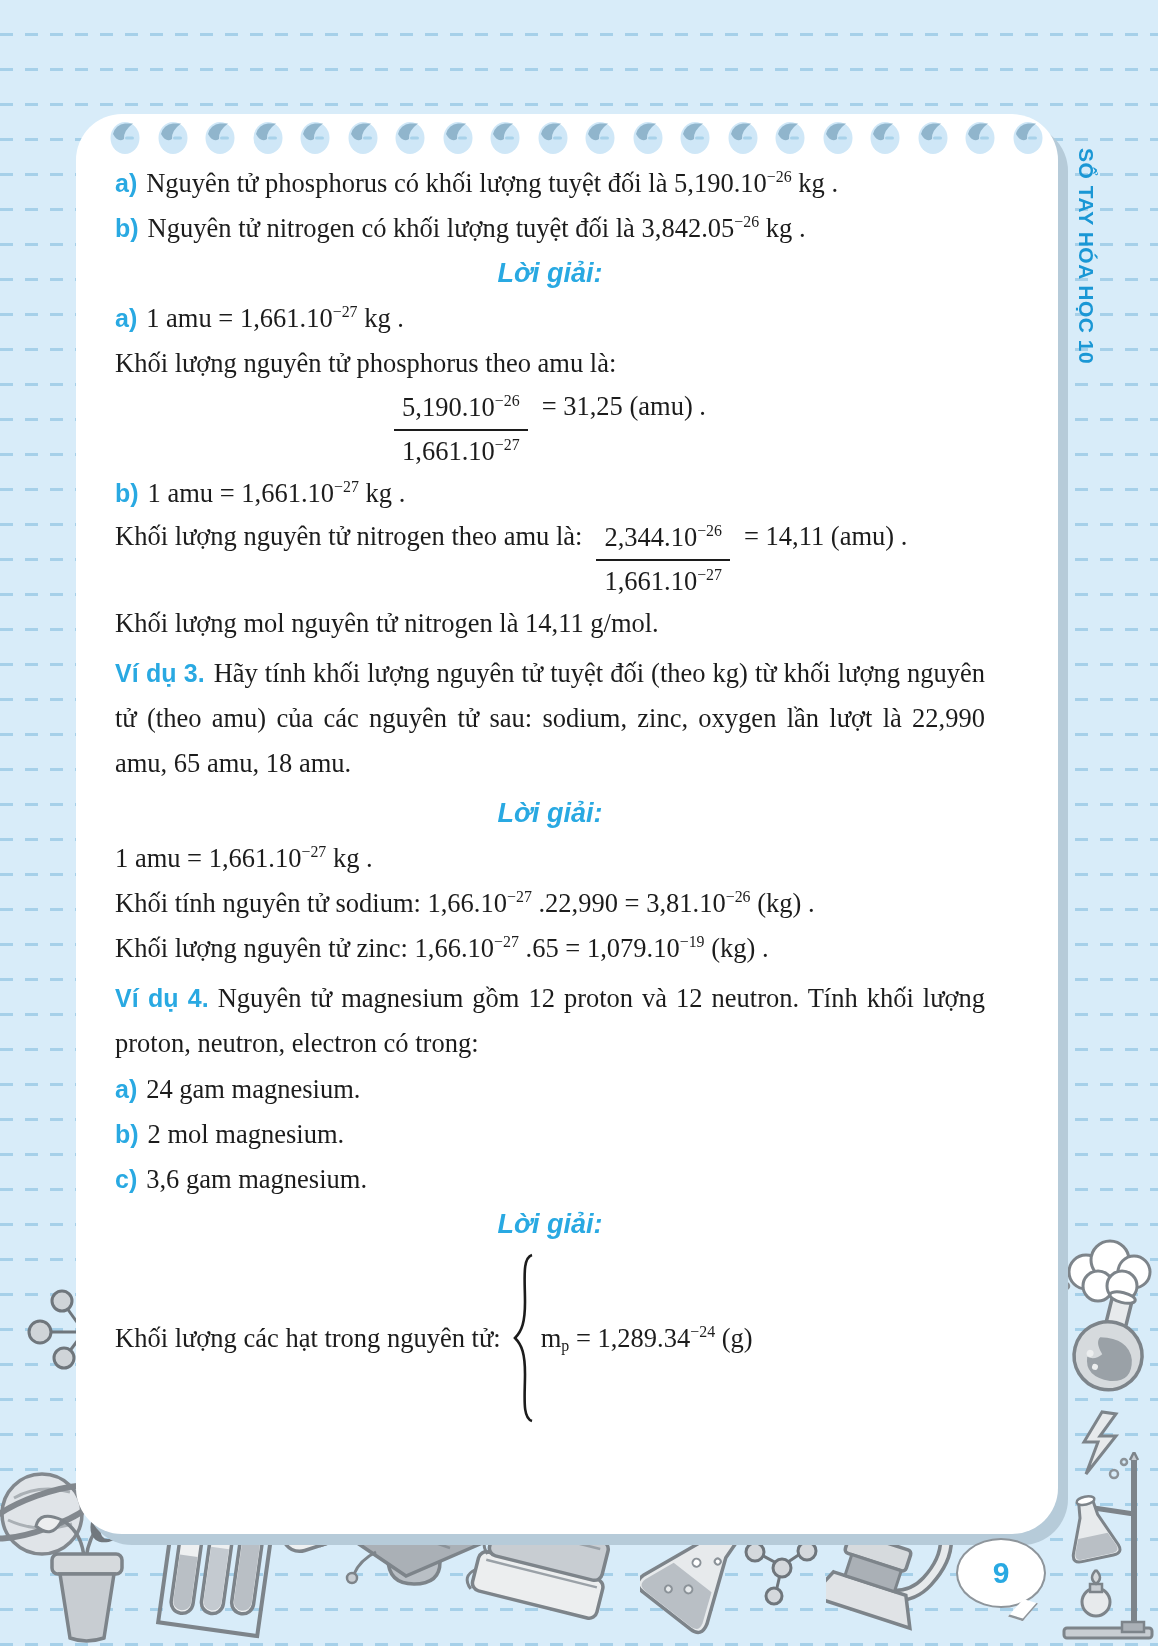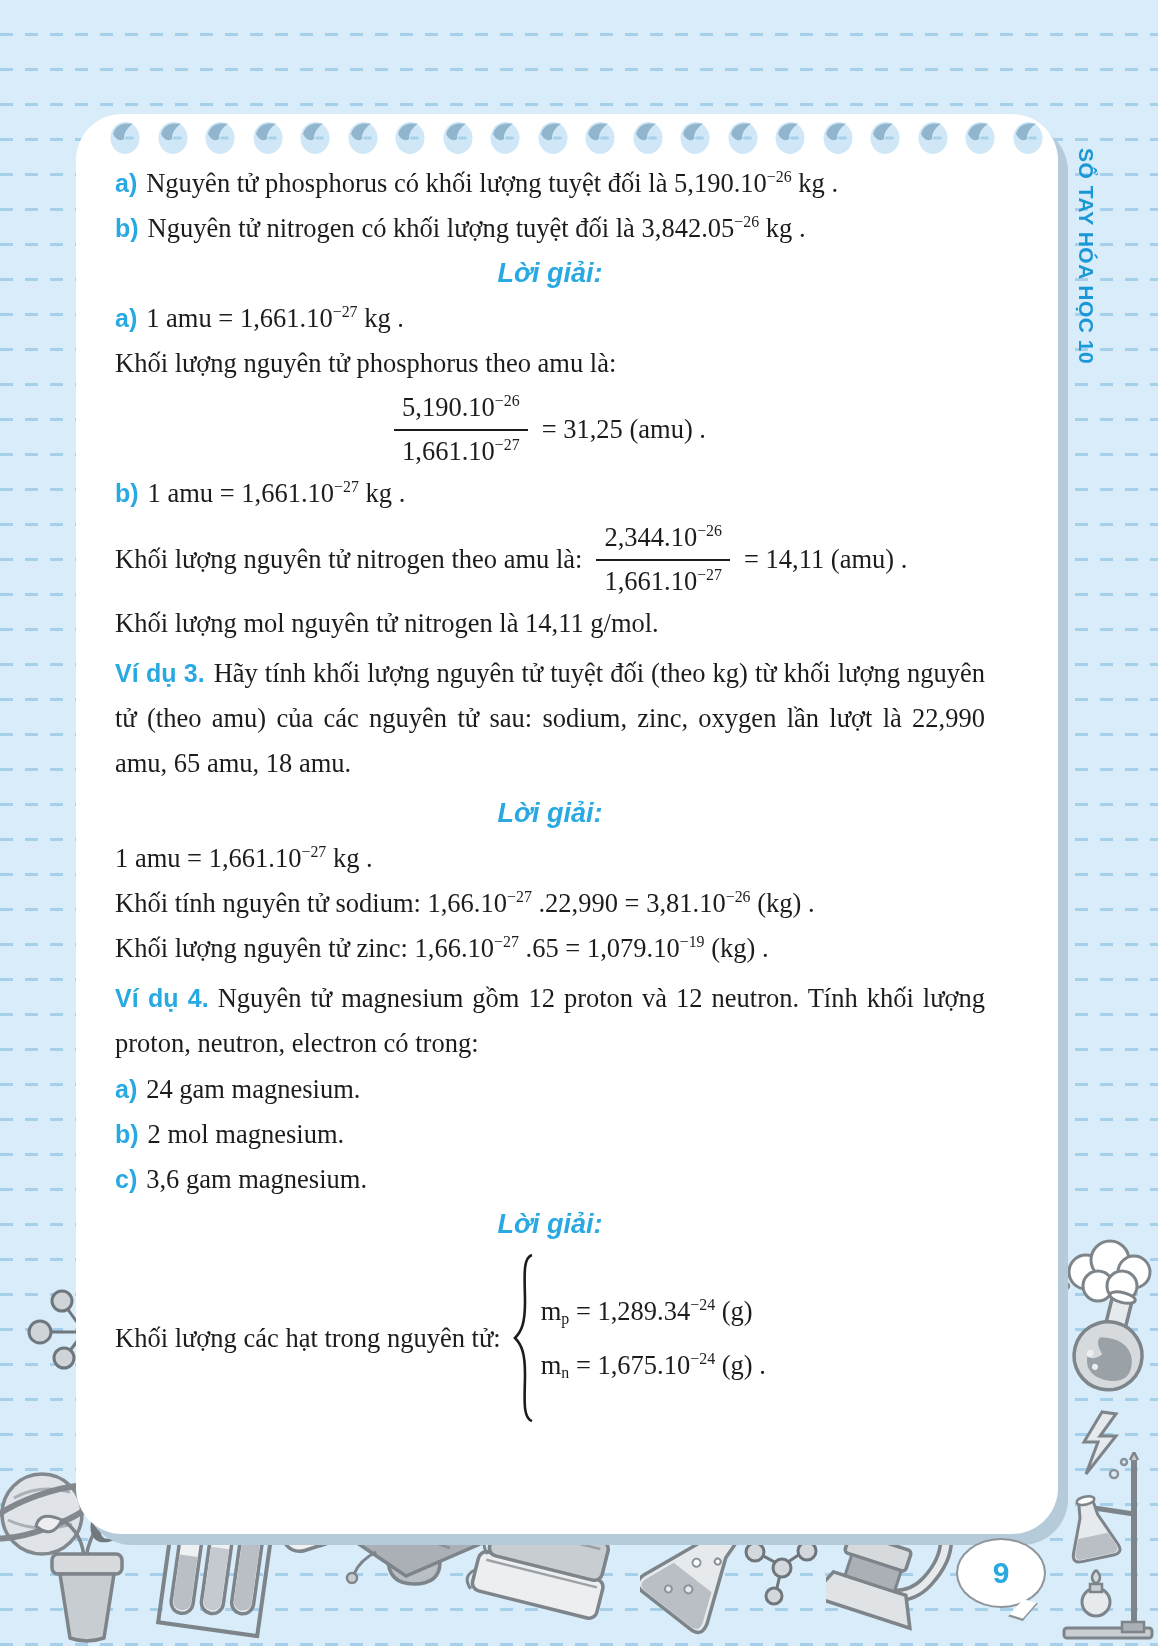--- a/index.html
+++ b/index.html
@@ -14,21 +14,21 @@
   .hole{position:absolute;top:0;}
   
   .content{position:absolute;left:39px;top:52px;width:870px;font-size:26.5px;color:#1c1c1c;}
   .content p{margin:0 0 10px;line-height:35px;}
   .lbl{font-family:"Liberation Sans",sans-serif;font-weight:bold;color:#29a9e2;font-size:25px;margin-right:9px;}
   .solhead{font-family:"Liberation Sans",sans-serif;font-style:italic;font-weight:bold;color:#29a9e2;
     font-size:27px;text-align:center;margin:10px 0 10px !important;}
   sup{font-size:0.6em;line-height:0;position:relative;top:-0.62em;vertical-align:baseline;}
   sub{font-size:0.6em;line-height:0;position:relative;top:0.28em;vertical-align:baseline;}
   .para{text-align:justify;line-height:45px !important;margin-bottom:6px !important;}
-  .fracrow{display:flex;align-items:center;gap:14px;margin:2px 0 8px;}
+  .fracrow{display:flex;align-items:flex-start;gap:14px;margin:2px 0 8px;}
   .fracrow.center{justify-content:center;}
   .frac{text-align:center;}
   .frac .num{display:block;padding:0 8px 5px;border-bottom:2.5px solid #1c1c1c;line-height:33px;}
   .frac .den{display:block;padding-top:4px;line-height:33px;}
   .cases{display:flex;align-items:center;margin-top:2px;}
   .cases-intro{white-space:nowrap;}
   .brace-svg{margin:0 6px 0 12px;flex:none;}
   .cline{line-height:54px;white-space:nowrap;}
   
   .side-tab{position:absolute;left:1074px;top:148px;writing-mode:vertical-rl;
@@ -445,21 +445,20 @@
 
       <p class="solhead">Lời giải:</p>
 
       <div class="cases">
         <span class="cases-intro">Khối lượng các hạt trong nguyên tử:</span>
         <svg class="brace-svg" width="22" height="172" viewBox="0 0 22 172">
           <path d="M19,3 C9,6 12,28 12,50 C12,70 9,79 2,86 C9,93 12,102 12,122 C12,144 9,166 19,169" fill="none" stroke="#1c1c1c" stroke-width="2.6"></path>
         </svg>
         <span>
           <span class="cline" style="display:block"><span>m</span><sub>p</sub><span> = 1,289.34</span><sup>−24</sup><span> (g)</span></span>
-          <span class="cline" style="display:block"><span>m</span><sub>n</sub><span> = 1,675.10</span><sup>−24</sup><span> (g) .</span></span>
         </span>
       </div>
 
     </div>
   </div>
 
   <div class="side-tab">SỔ TAY HÓA HỌC 10</div>
 
   <div class="bubble">
     <span>9</span>

